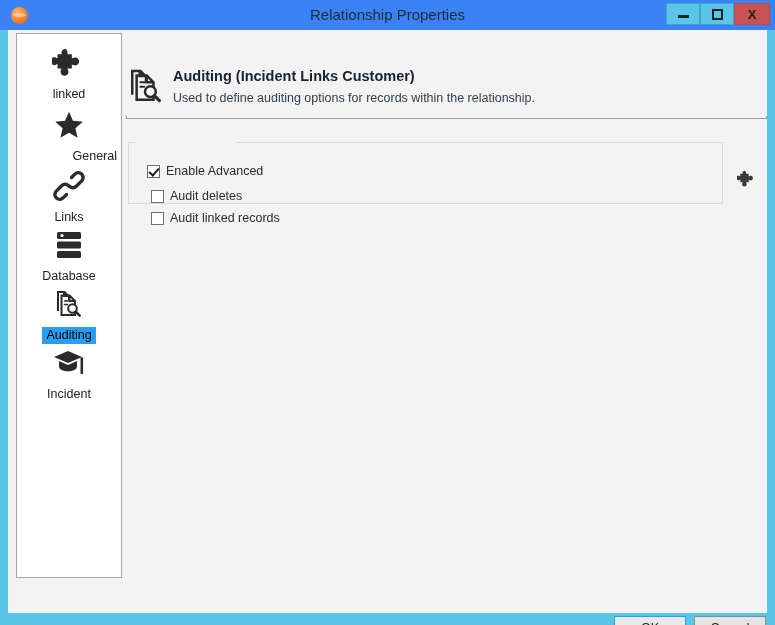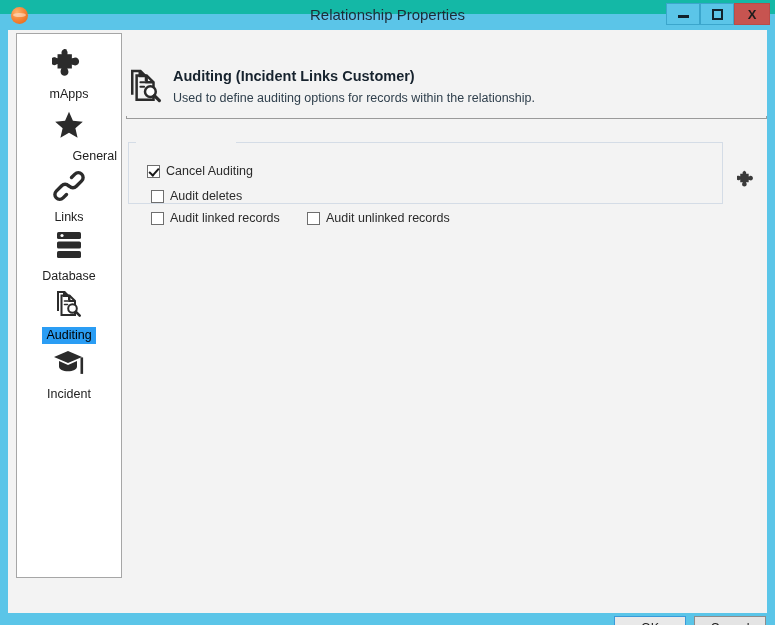--- a/index.html
+++ b/index.html
@@ -17,22 +17,22 @@
     background: #5bc5e8;
     box-sizing: border-box;
     overflow: hidden;
   }
 
   
   #titlebar {
     position: absolute;
     left: 0; top: 0;
     width: 775px;
-    height: 14px;
-    background: #14b8a6;
+    height: 30px;
+    background: #3b82f6;
   }
   #app-icon {
     position: absolute;
     left: 11px; top: 7px;
     width: 17px; height: 17px;
     border-radius: 50%;
     background: radial-gradient(circle at 35% 30%, #ffb36b 0%, #f6873a 45%, #e2620f 100%);
   }
   #app-icon::after {
     content: "";
@@ -292,21 +292,21 @@
 
     <div id="sidebar">
 
       <div class="nav-item" style="top:8px;">
         <div class="nav-icon">
           <svg width="34" height="34" viewBox="0 0 32 32" fill="#2b2b2b">
             <path d="M13 3c-2 0-3.4 1.5-3.4 3.3 0 .7.2 1.2.5 1.7-.4.2-.9.2-1.4.2H6v3.6c-.5 0-1-.2-1.6-.5-.5-.3-1-.5-1.7-.5C1 10.8 0 12.3 0 14s1 3.2 2.7 3.2c.7 0 1.2-.2 1.7-.5.6-.3 1.1-.5 1.6-.5V20h3.2c0 .6-.2 1.1-.5 1.7-.3.5-.5 1-.5 1.7 0 1.8 1.5 3.1 3.3 3.1s3.3-1.3 3.3-3.1c0-.7-.2-1.2-.5-1.7-.3-.6-.5-1.1-.5-1.7H17v-3.3c.6 0 1.1.2 1.7.5.5.3 1 .5 1.7.5 1.8 0 3.1-1.5 3.1-3.2s-1.3-3.2-3.1-3.2c-.7 0-1.2.2-1.7.5-.6.3-1.1.5-1.7.5V8.2h-2.8c-.5 0-1 0-1.4-.2.3-.5.5-1 .5-1.7C12.3 4.5 15 3 13 3z"></path>
             <path d="M12.8 2.8c-2.2 0-3.9 1.6-3.9 3.6 0 .5.1.9.3 1.3H5.2v4c-.4-.1-.8-.3-1.2-.5-.6-.3-1.2-.6-2-.6C-.2 10.6-1 12.4-1 14.3s.8 3.7 3 3.7c.8 0 1.4-.3 2-.6.4-.2.8-.4 1.2-.5v4.3h4c-.1.4-.3.8-.5 1.2-.3.6-.6 1.2-.6 2 0 2.2 1.8 3.6 3.7 3.6s3.7-1.4 3.7-3.6c0-.8-.3-1.4-.6-2-.2-.4-.4-.8-.5-1.2h4.3v-4c.4.1.8.3 1.2.5.6.3 1.2.6 2 .6 2.2 0 3.6-1.8 3.6-3.7s-1.4-3.7-3.6-3.7c-.8 0-1.4.3-2 .6-.4.2-.8.4-1.2.5V7.7h-4.3c.2-.4.3-.8.3-1.3 0-2-1.7-3.6-3.9-3.6z"></path>
           </svg>
         </div>
-        <span class="nav-label">mApps</span>
+        <span class="nav-label">linked</span>
       </div>
 
       <div class="nav-item" style="top:70px;text-align:right;">
         <div class="nav-icon">
           <svg width="34" height="34" viewBox="0 0 32 32" fill="#2b2b2b">
             <path d="M16 3.5l3.7 8.6 9.3.8-7 6.1 2.1 9.1L16 23.3 7.9 28.1l2.1-9.1-7-6.1 9.3-.8z"></path>
           </svg>
         </div>
         <span class="nav-label">General</span>
       </div>
@@ -373,37 +373,33 @@
     <div id="content-subtitle">Used to define auditing options for records within the relationship.</div>
     <div id="content-title">Auditing  (Incident Links Customer)</div>
     <div id="header-rule"></div>
 
     <div id="group-box-top-left"></div>
     <div id="group-box-top-right"></div>
     <div id="group-box"></div>
 
     <div class="cb-row" id="cb-enable">
       <span class="cb checked"></span>
-      <span class="cb-label">Cancel Auditing</span>
+      <span class="cb-label">Enable Advanced</span>
     </div>
 
     <div class="cb-row" id="cb-deletes">
       <span class="cb"></span>
       <span class="cb-label">Audit deletes</span>
     </div>
 
     <div class="cb-row" id="cb-linked">
       <span class="cb"></span>
       <span class="cb-label">Audit linked records</span>
     </div>
 
-    <div class="cb-row" id="cb-unlinked">
-      <span class="cb"></span>
-      <span class="cb-label">Audit unlinked records</span>
-    </div>
 
     <div id="panel-mapp-icon">
       <svg width="20" height="20" viewBox="0 0 32 32" fill="#3a3a3a">
         <path d="M12.8 2.8c-2.2 0-3.9 1.6-3.9 3.6 0 .5.1.9.3 1.3H5.2v4c-.4-.1-.8-.3-1.2-.5-.6-.3-1.2-.6-2-.6C-.2 10.6-1 12.4-1 14.3s.8 3.7 3 3.7c.8 0 1.4-.3 2-.6.4-.2.8-.4 1.2-.5v4.3h4c-.1.4-.3.8-.5 1.2-.3.6-.6 1.2-.6 2 0 2.2 1.8 3.6 3.7 3.6s3.7-1.4 3.7-3.6c0-.8-.3-1.4-.6-2-.2-.4-.4-.8-.5-1.2h4.3v-4c.4.1.8.3 1.2.5.6.3 1.2.6 2 .6 2.2 0 3.6-1.8 3.6-3.7s-1.4-3.7-3.6-3.7c-.8 0-1.4.3-2 .6-.4.2-.8.4-1.2.5V7.7h-4.3c.2-.4.3-.8.3-1.3 0-2-1.7-3.6-3.9-3.6z"></path>
       </svg>
     </div>
 
     <div class="footer-btn" id="btn-ok">
       <span>OK</span>
     </div>

